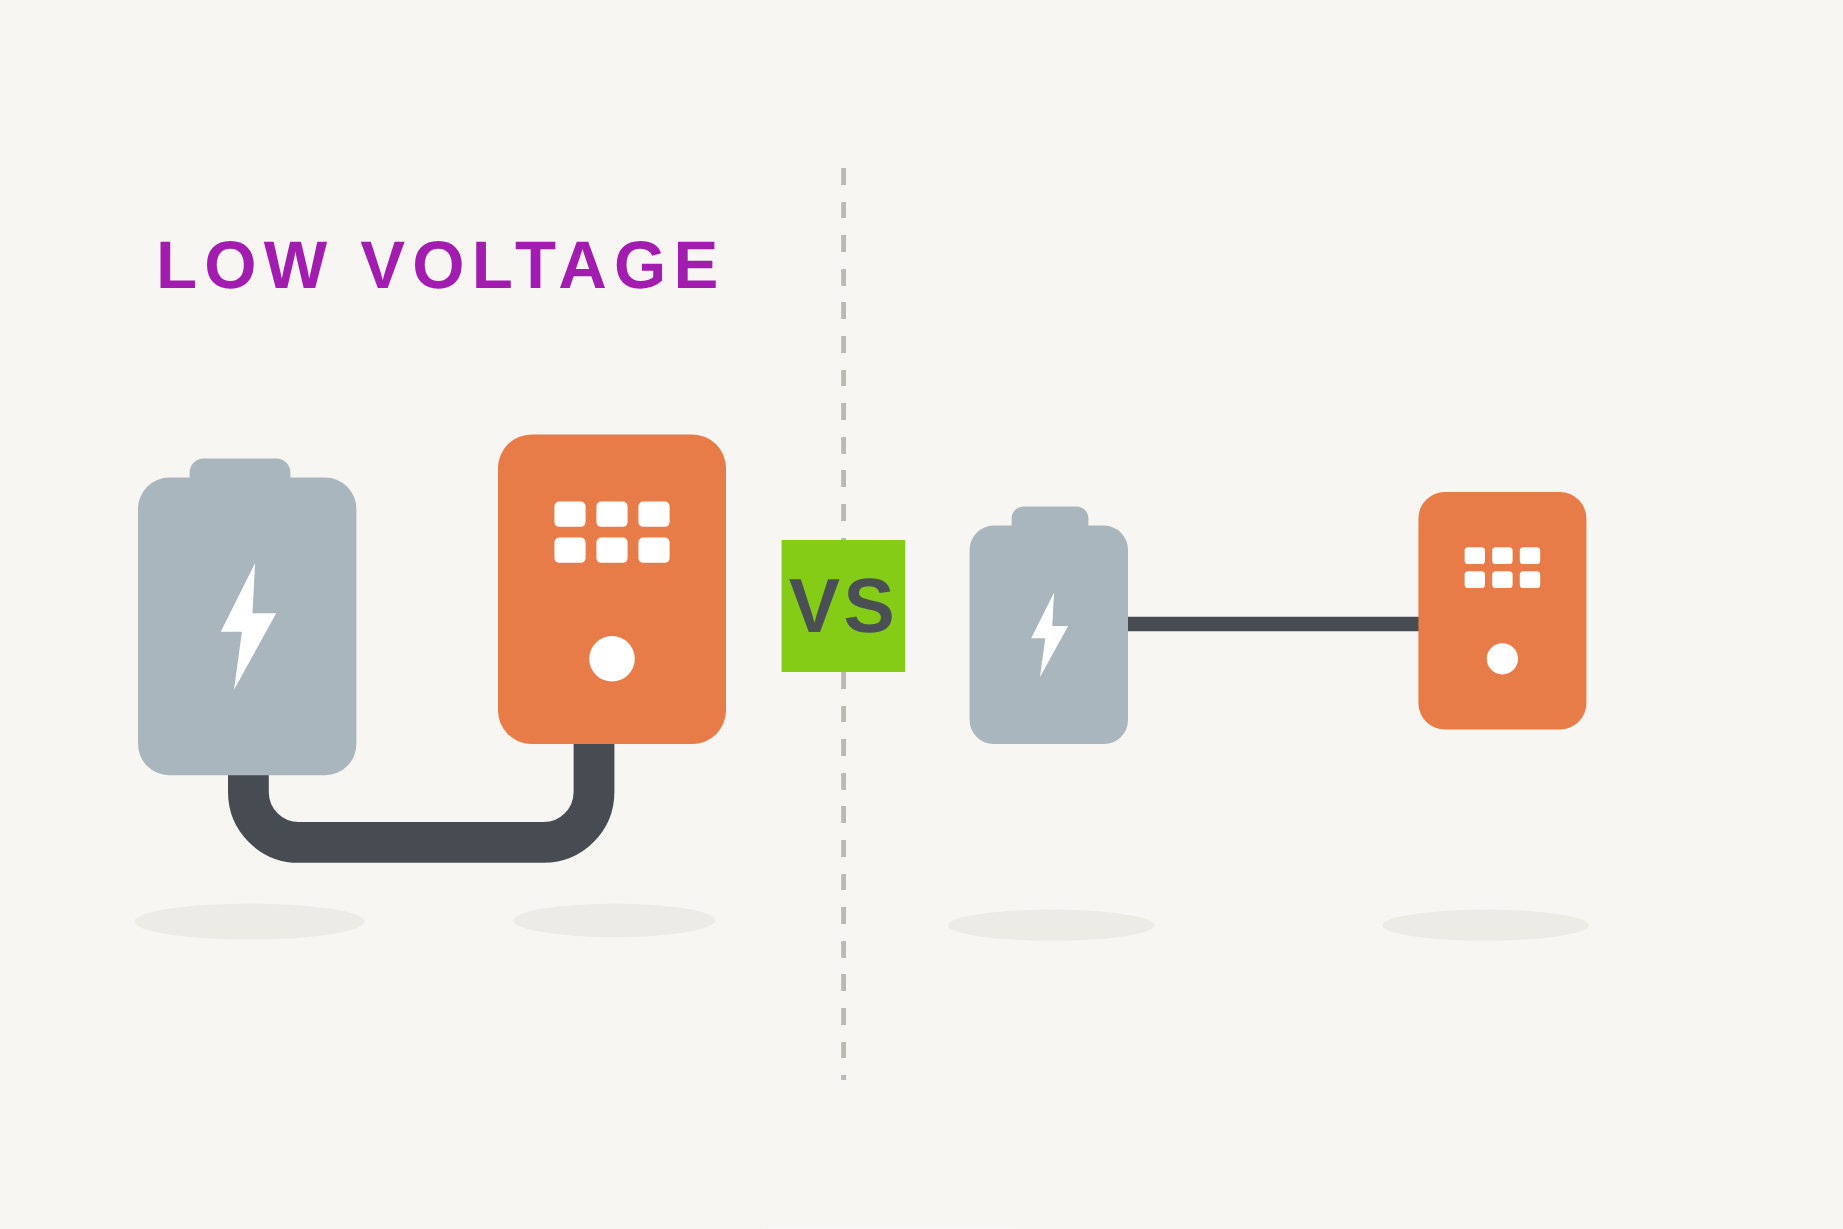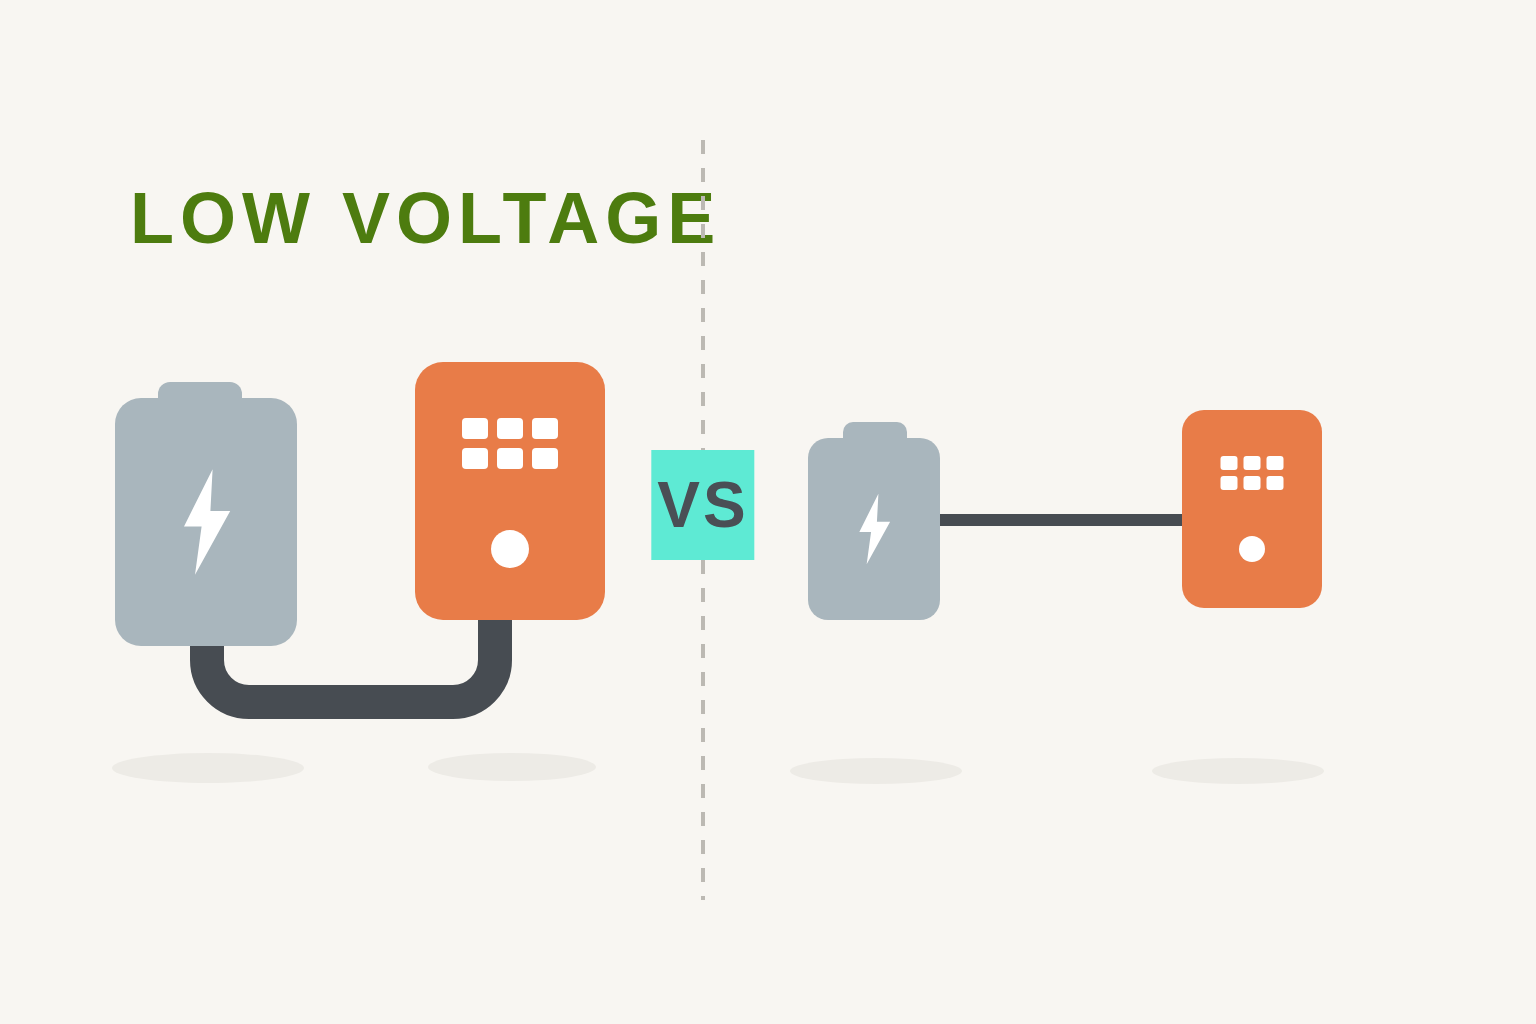--- a/index.html
+++ b/index.html
@@ -9,25 +9,25 @@
     height: 1024px;
     margin: 0 auto;
     background: #f8f6f2;
     overflow: hidden;
     font-family: "Liberation Sans", sans-serif;
   }
 
   
   .title {
     position: absolute;
-    top: 177px;
-    font-size: 72px;
+    top: 188px;
+    font-size: 56px;
     font-weight: bold;
     letter-spacing: 6px;
-    color: #4d7c0f;
+    color: #a21caf;
     white-space: nowrap;
   }
   .title.left  { left: 130px; }
   .title.right { left: 815px; }
 
   
   .divider {
     position: absolute;
     left: 701px;
     top: 140px;
@@ -42,21 +42,21 @@
   }
   .vs {
     position: absolute;
     left: 703px;
     top: 505px;
     transform: translate(-50%, -50%);
     font-size: 64px;
     font-weight: bold;
     letter-spacing: 3px;
     color: #4a4f55;
-    background: #5eead4;
+    background: #84cc16;
     padding: 18px 6px;
     z-index: 2;
   }
 
   
   .shadow {
     position: absolute;
     background: #edebe6;
     border-radius: 50%;
   }

